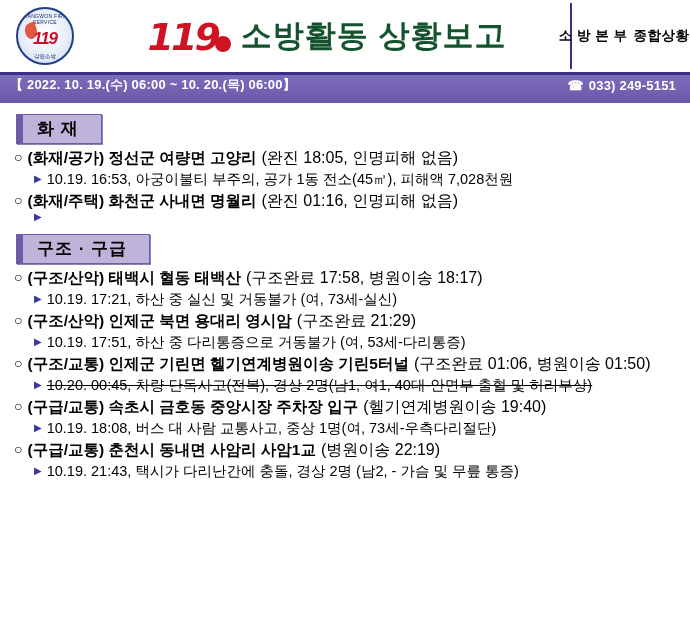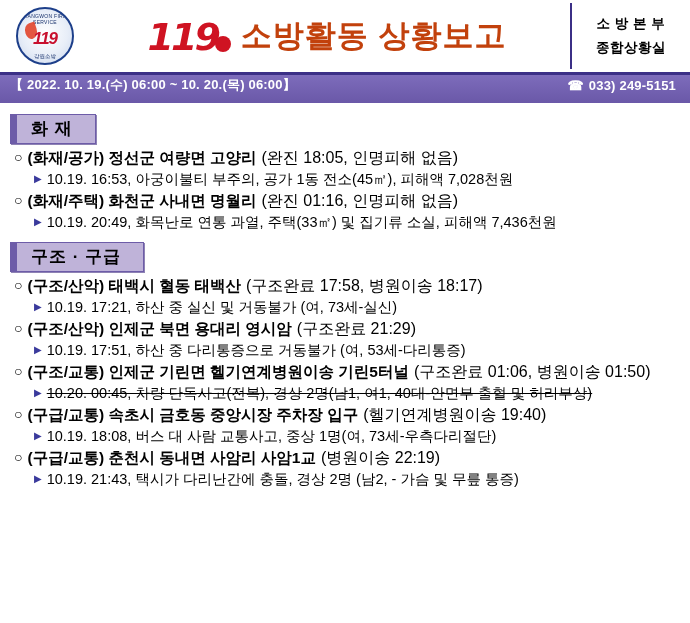--- a/index.html
+++ b/index.html
@@ -117,30 +117,30 @@
     border-radius: 50%;
     background: #cf1322;
     margin-left: -3px;
     position: relative;
     top: 2px;
   }
   .main-title {
     font-size: 31px;
     font-weight: bold;
     letter-spacing: 1px;
-    color: #c2410c;
+    color: #14532d;
     white-space: nowrap;
   }
   .header-right {
     flex: 0 0 auto;
     width: 118px;
     border-left: 2px solid #3b2f86;
     height: 66px;
     display: flex;
-    flex-direction: column;
+    flex-direction: row;
     align-items: center;
     justify-content: center;
     gap: 6px;
   }
   .header-right div {
     font-size: 13.5px;
     font-weight: bold;
     letter-spacing: .5px;
     white-space: nowrap;
   }
@@ -182,21 +182,21 @@
   }
   .section-head {
     display: inline-block;
     background: #bfb3d9;
     border: 1px solid #6d5ca8;
     border-left: 7px solid #6d5ca8;
     padding: 2px 22px 3px 14px;
     font-size: 17px;
     font-weight: bold;
     color: #000;
-    margin: 4px 0 4px 2px;
+    margin: 4px 0 4px 8px;
     letter-spacing: 1px;
     box-shadow: 1px 1px 0 #8e82b4;
   }
   .section-head.second {
     margin-top: 8px;
   }
   .item {
     margin: 0 0 1px 0;
   }
   .item-title {
@@ -291,21 +291,20 @@
     </div>
 
     <div class="item">
       <div class="item-title">
         <span class="bullet-circle">○</span>
         <span>(화재/주택) 화천군 사내면 명월리</span>
         <span class="note">(완진 01:16, 인명피해 없음)</span>
       </div>
       <div class="item-detail">
         <span class="tri">▶</span>
-        <span>10.19. 20:49, 화목난로 연통 과열, 주택(33㎡) 및 집기류 소실, 피해액 7,436천원</span>
       </div>
     </div>
 
     
     <div class="section-head second">구조 · 구급</div>
 
     <div class="item">
       <div class="item-title">
         <span class="bullet-circle">○</span>
         <span>(구조/산악) 태백시 혈동 태백산</span>

